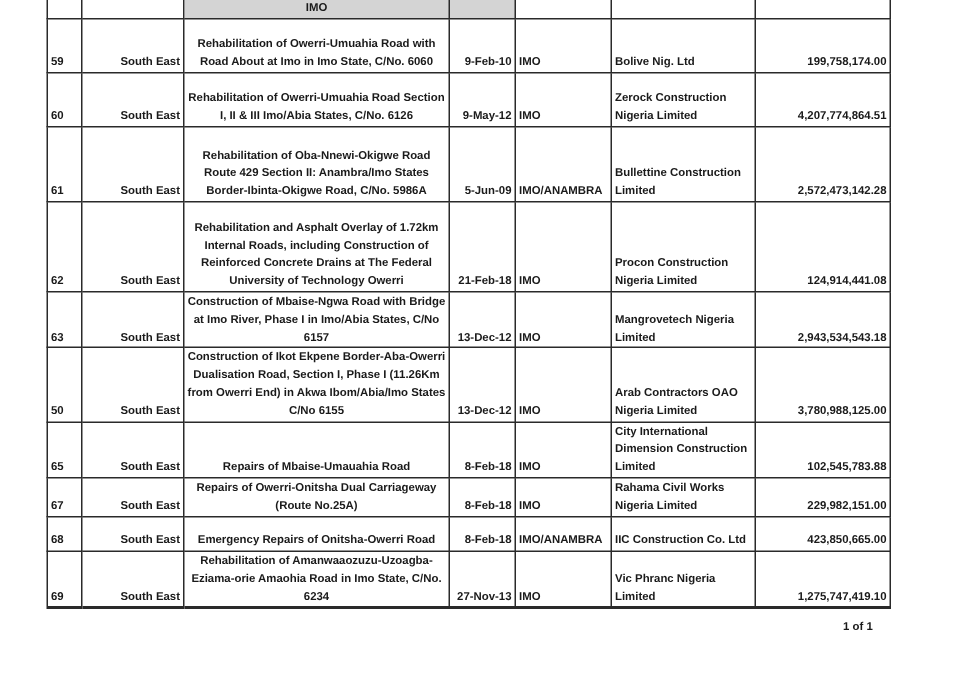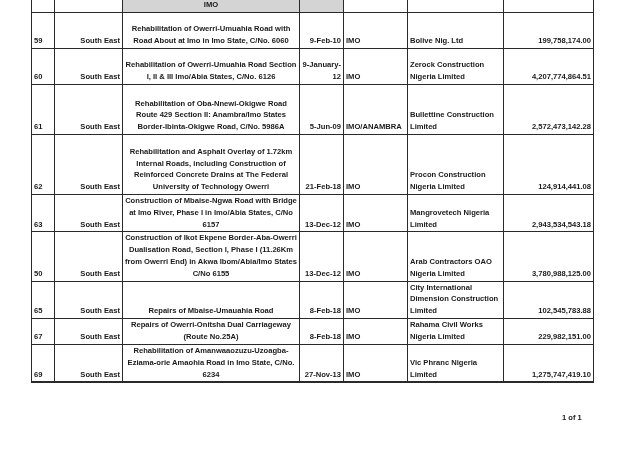--- a/index.html
+++ b/index.html
@@ -49,21 +49,21 @@
       <td class="c-desc">Rehabilitation of Owerri-Umuahia Road with Road About at Imo in Imo State, C/No. 6060</td>
       <td class="c-date">9-Feb-10</td>
       <td class="c-state">IMO</td>
       <td class="c-contractor">Bolive Nig. Ltd</td>
       <td class="c-amount">199,758,174.00</td>
     </tr>
     <tr style="height:36px">
       <td class="c-sn">60</td>
       <td class="c-zone">South East</td>
       <td class="c-desc">Rehabilitation of Owerri-Umuahia Road Section I, II &amp; III Imo/Abia States, C/No. 6126</td>
-      <td class="c-date">9-January-12</td>
+      <td class="c-date">9-May-12</td>
       <td class="c-state">IMO</td>
       <td class="c-contractor">Zerock Construction Nigeria Limited</td>
       <td class="c-amount">4,207,774,864.51</td>
     </tr>
     <tr style="height:50px">
       <td class="c-sn">61</td>
       <td class="c-zone">South East</td>
       <td class="c-desc">Rehabilitation of Oba-Nnewi-Okigwe Road Route 429 Section II: Anambra/Imo States Border-Ibinta-Okigwe Road, C/No. 5986A</td>
       <td class="c-date">5-Jun-09</td>
       <td class="c-state">IMO/ANAMBRA</td>
@@ -108,20 +108,29 @@
     </tr>
     <tr style="height:26px">
       <td class="c-sn">67</td>
       <td class="c-zone">South East</td>
       <td class="c-desc">Repairs of Owerri-Onitsha Dual Carriageway (Route No.25A)</td>
       <td class="c-date">8-Feb-18</td>
       <td class="c-state">IMO</td>
       <td class="c-contractor">Rahama Civil Works Nigeria Limited</td>
       <td class="c-amount">229,982,151.00</td>
     </tr>
+    <tr style="height:23px">
+      <td class="c-sn">68</td>
+      <td class="c-zone">South East</td>
+      <td class="c-desc">Emergency Repairs of  Onitsha-Owerri  Road</td>
+      <td class="c-date">8-Feb-18</td>
+      <td class="c-state">IMO/ANAMBRA</td>
+      <td class="c-contractor">IIC Construction Co. Ltd</td>
+      <td class="c-amount">423,850,665.00</td>
+    </tr>
     <tr class="bottom-row" style="height:35px">
       <td class="c-sn">69</td>
       <td class="c-zone">South East</td>
       <td class="c-desc">Rehabilitation of Amanwaaozuzu-Uzoagba-Eziama-orie Amaohia Road in Imo State, C/No. 6234</td>
       <td class="c-date">27-Nov-13</td>
       <td class="c-state">IMO</td>
       <td class="c-contractor">Vic Phranc Nigeria Limited</td>
       <td class="c-amount">1,275,747,419.10</td>
     </tr>
   </tbody>

